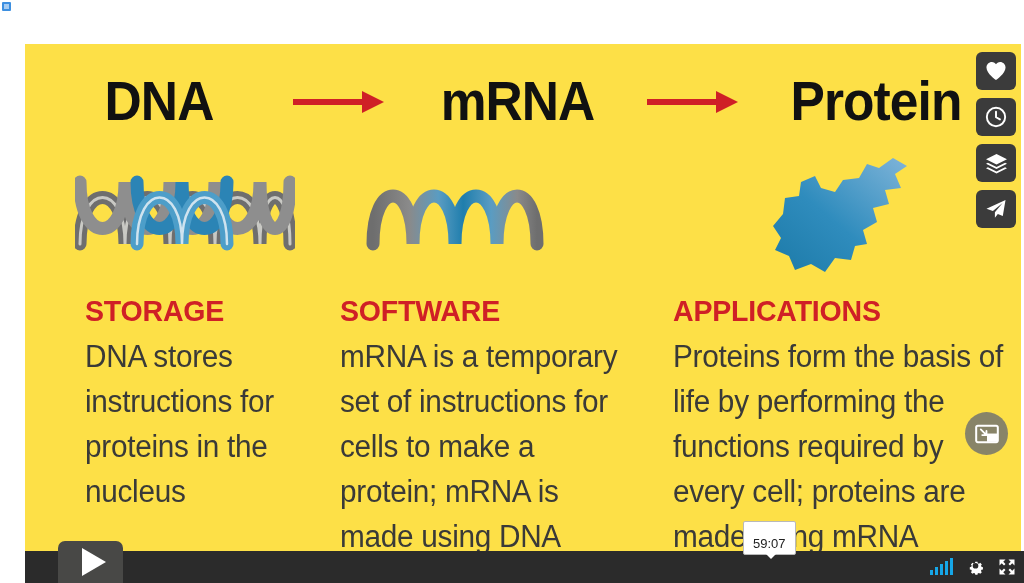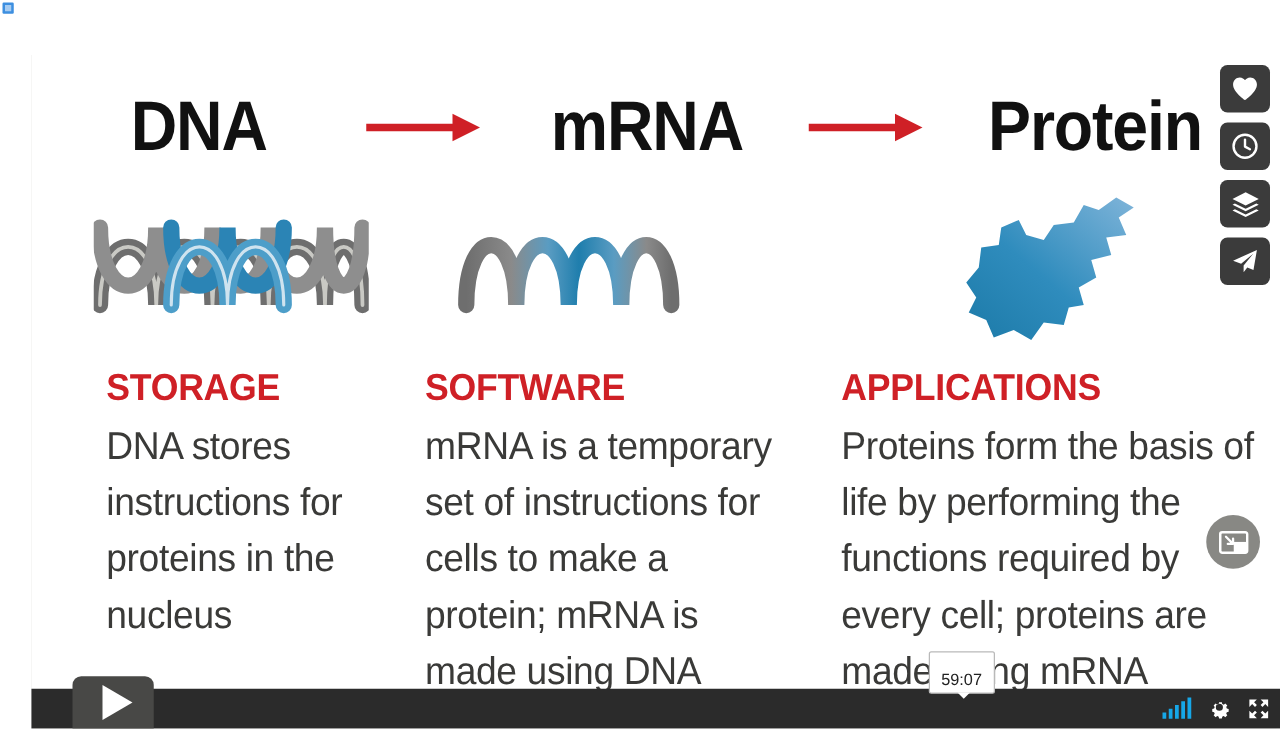--- a/index.html
+++ b/index.html
@@ -44,21 +44,21 @@
     top: 44px;
     width: 999px;
     height: 539px;
     background: #e4e5e0;
     overflow: hidden;
   }
 
   #video-stage {
     position: absolute;
     inset: 0;
-    background: #ffffff;
+    background: #fde047;
   }
 
   
   .headline-row {
     position: absolute;
     left: 0;
     top: 14px;
     width: 985px;
     height: 86px;
     display: flex;

